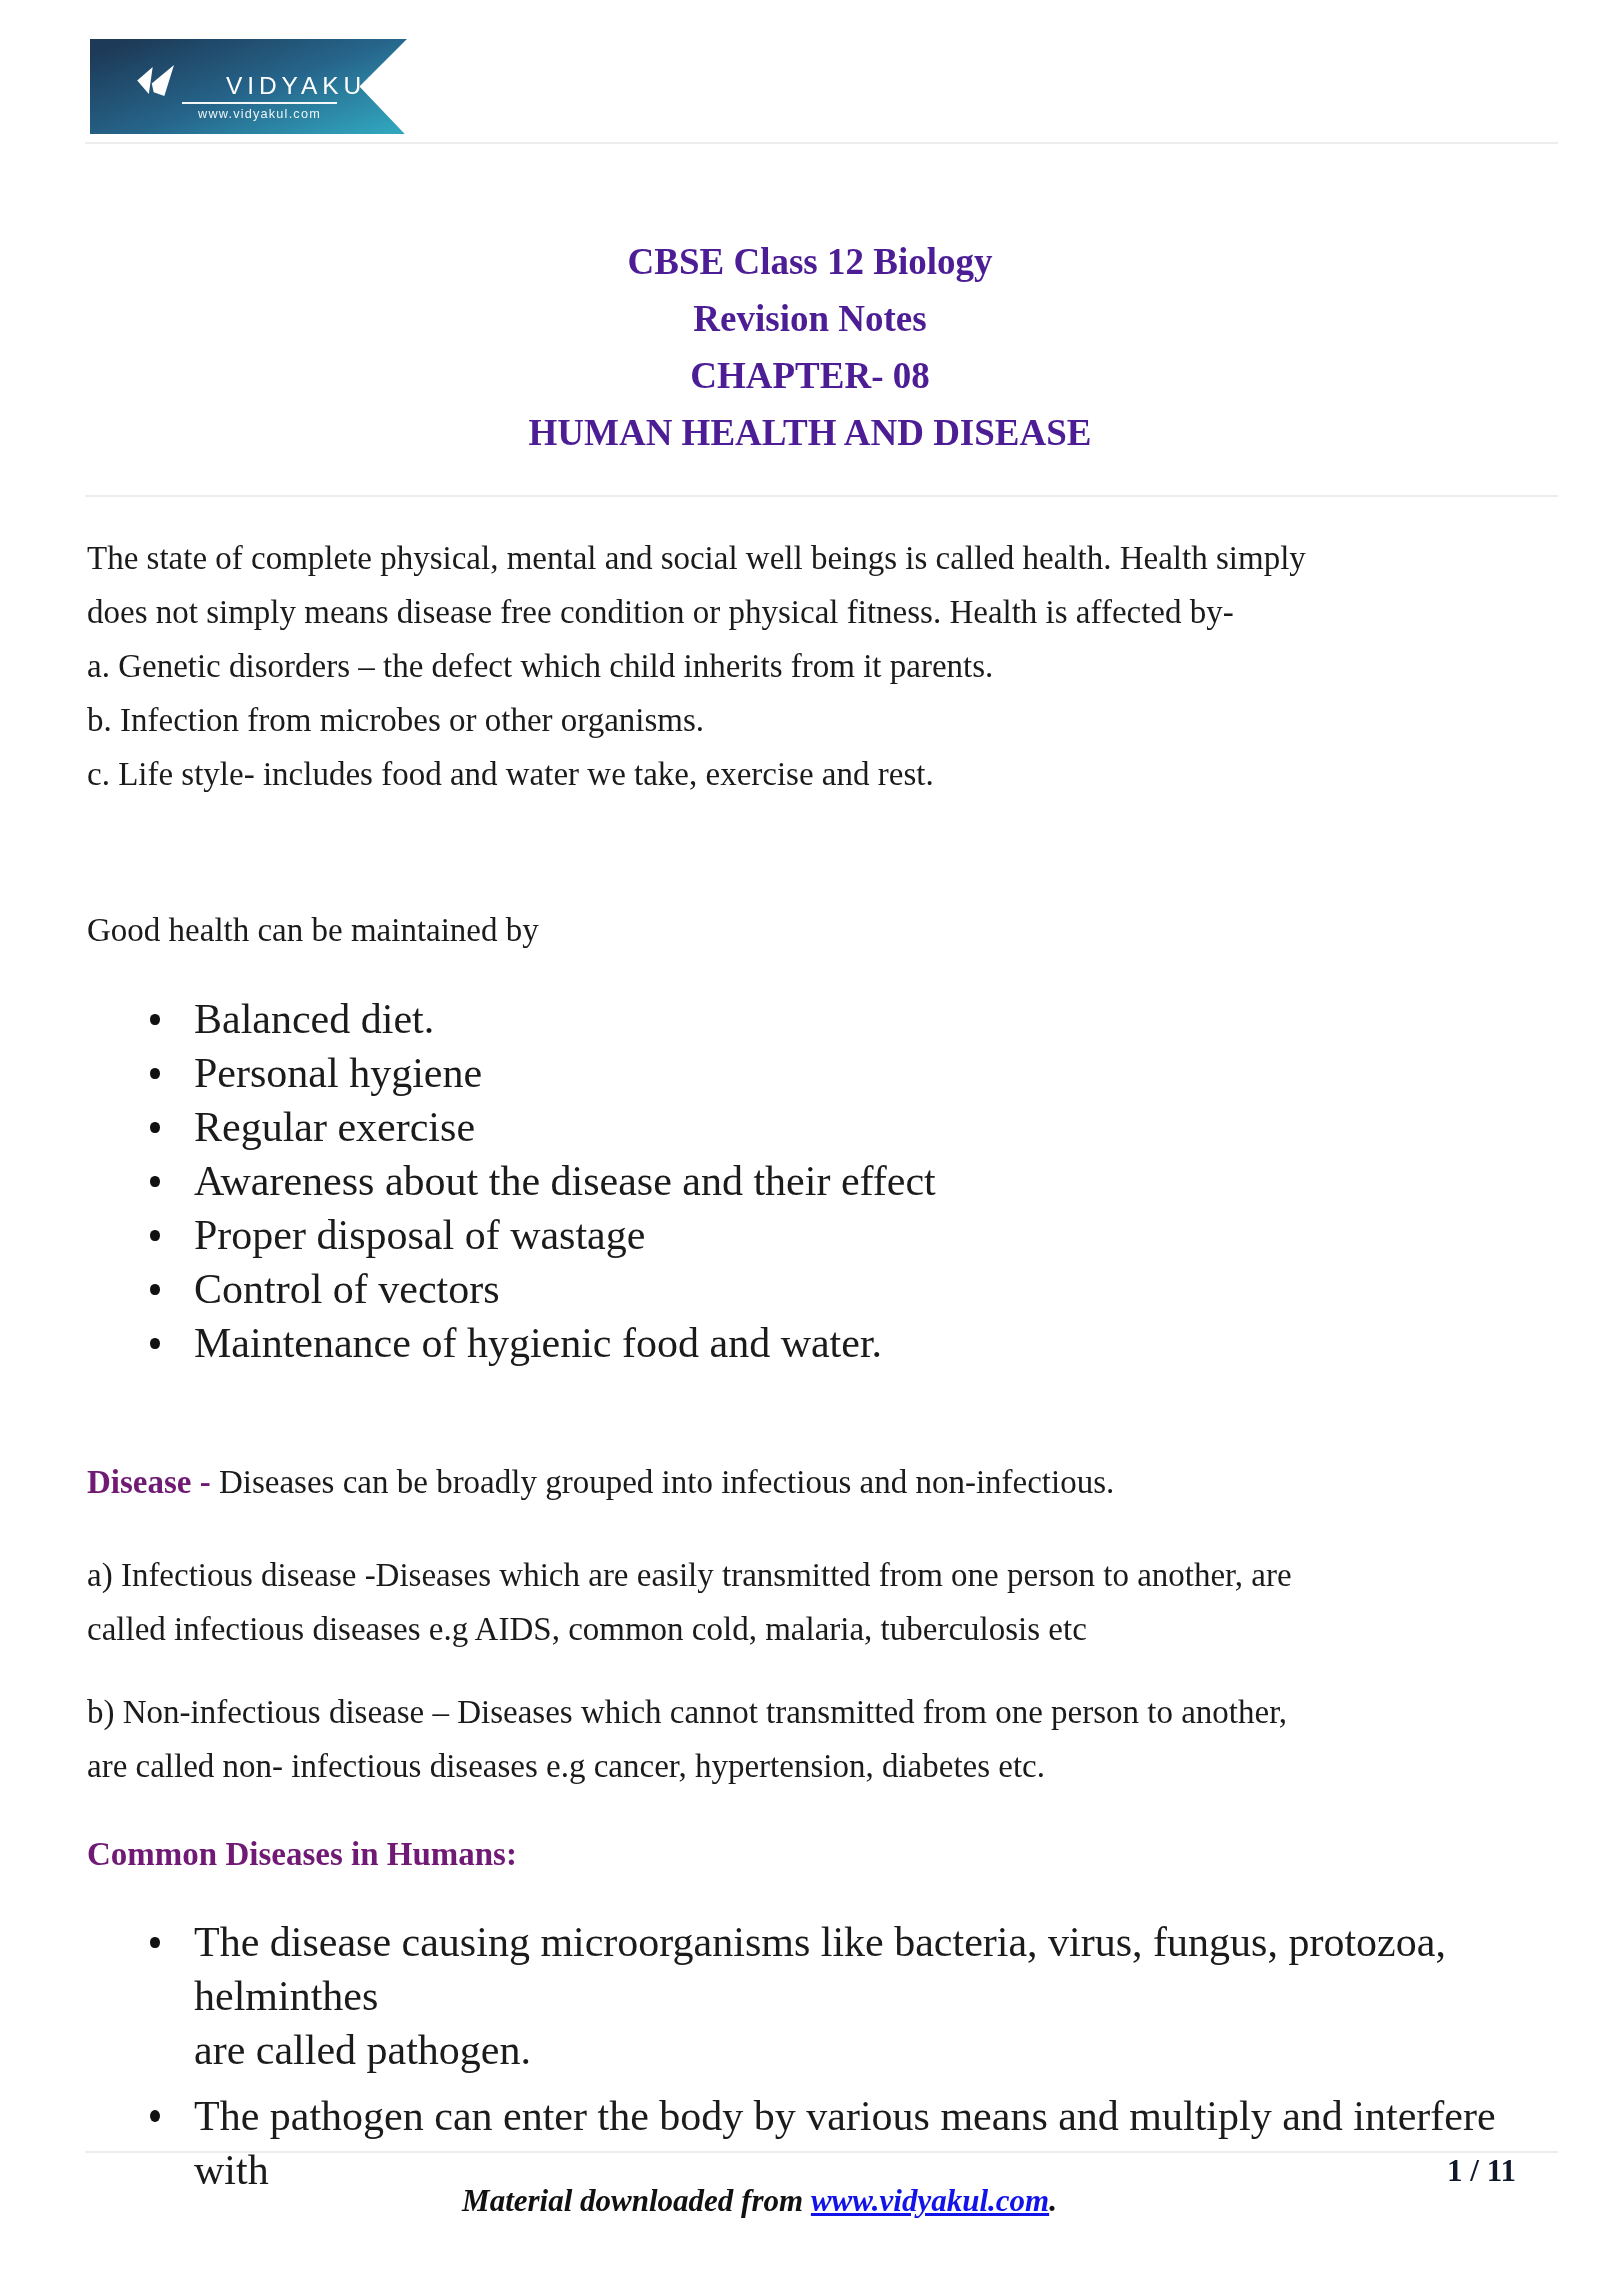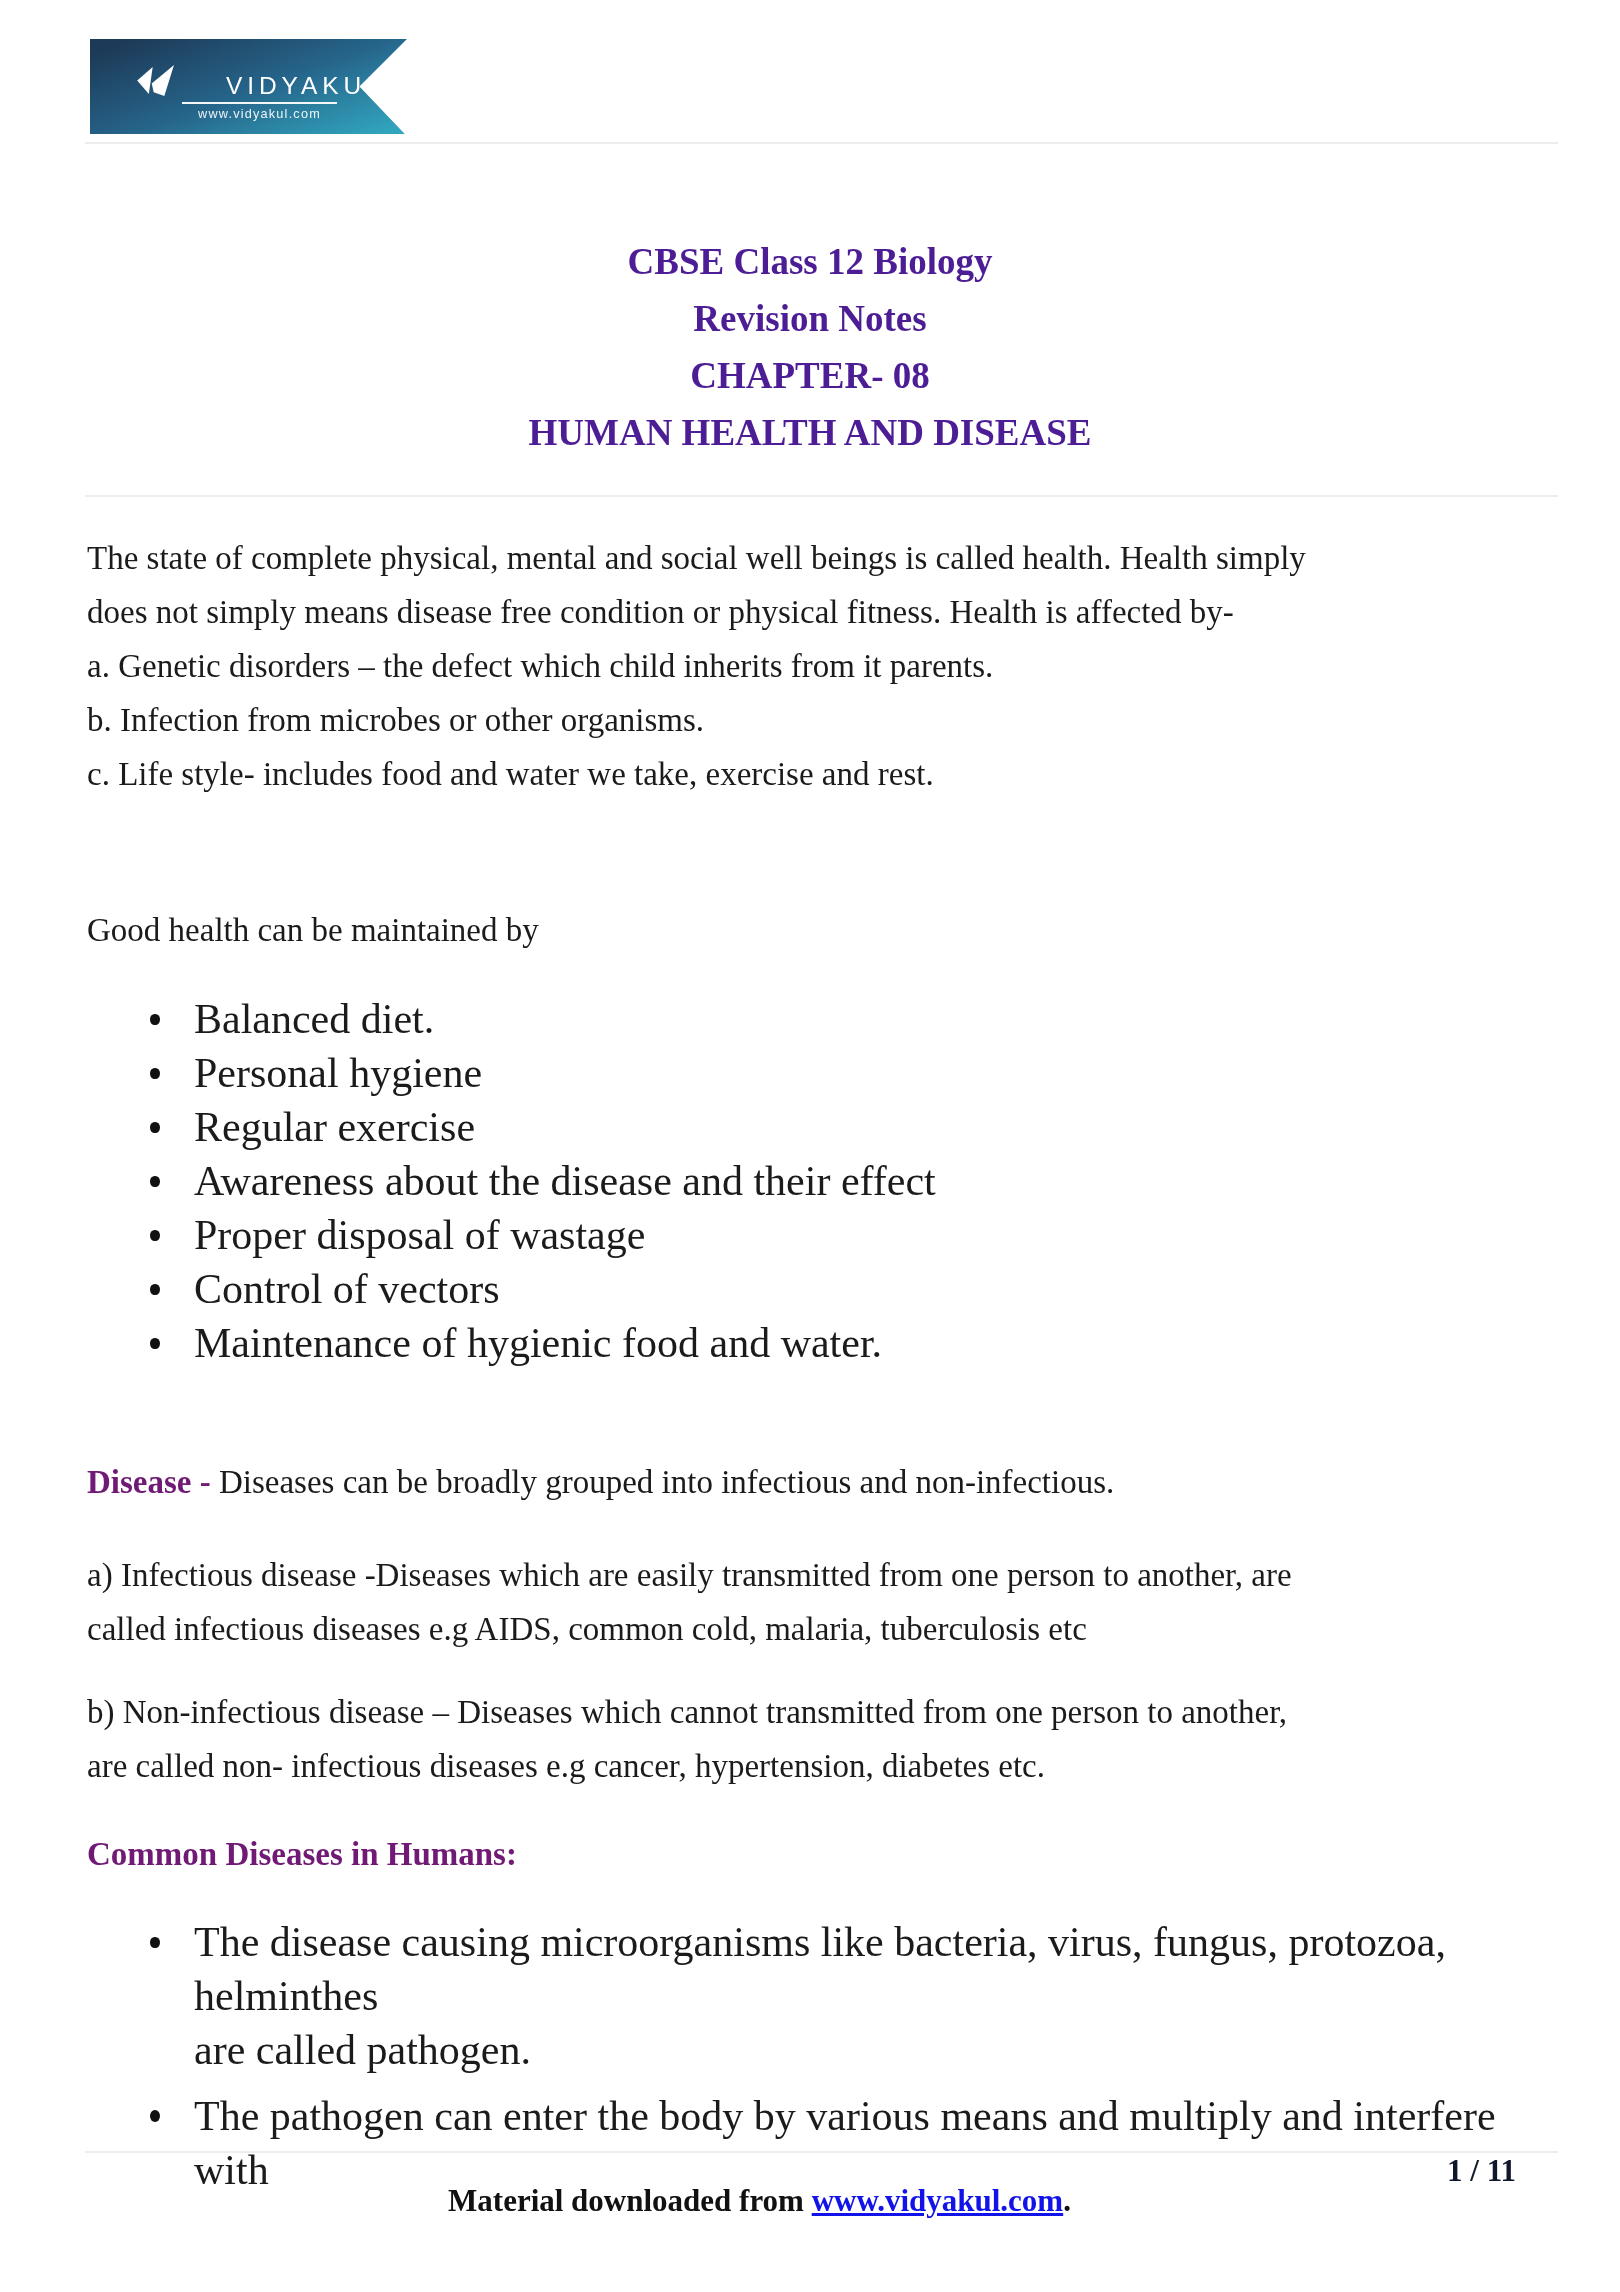--- a/index.html
+++ b/index.html
@@ -61,21 +61,21 @@
     position:absolute; left:63px; top:21.6px; width:9.8px; height:11.8px;
     background:#111; border-radius:50%;
   }
   
   .page-number {
     position:absolute; top:2153px; right:104px;
     font-size:31px; font-weight:700; color:#0f172a; white-space:nowrap;
   }
   .footer-note {
     position:absolute; left:87px; width:1345px; top:2183px;
-    font-size:31px; font-weight:700; color:#111; text-align:center; white-space:nowrap;
+    font-size:31px; font-weight:700; color:#111; text-align:center; white-space:nowrap;font-style:italic;
   }
   .footer-note a, .footer-link {
     color:#1113e8; text-decoration:underline; font-weight:700; cursor:pointer;
   }
 </style>
 </head>
 <body>
 
 <div class="page">
 

